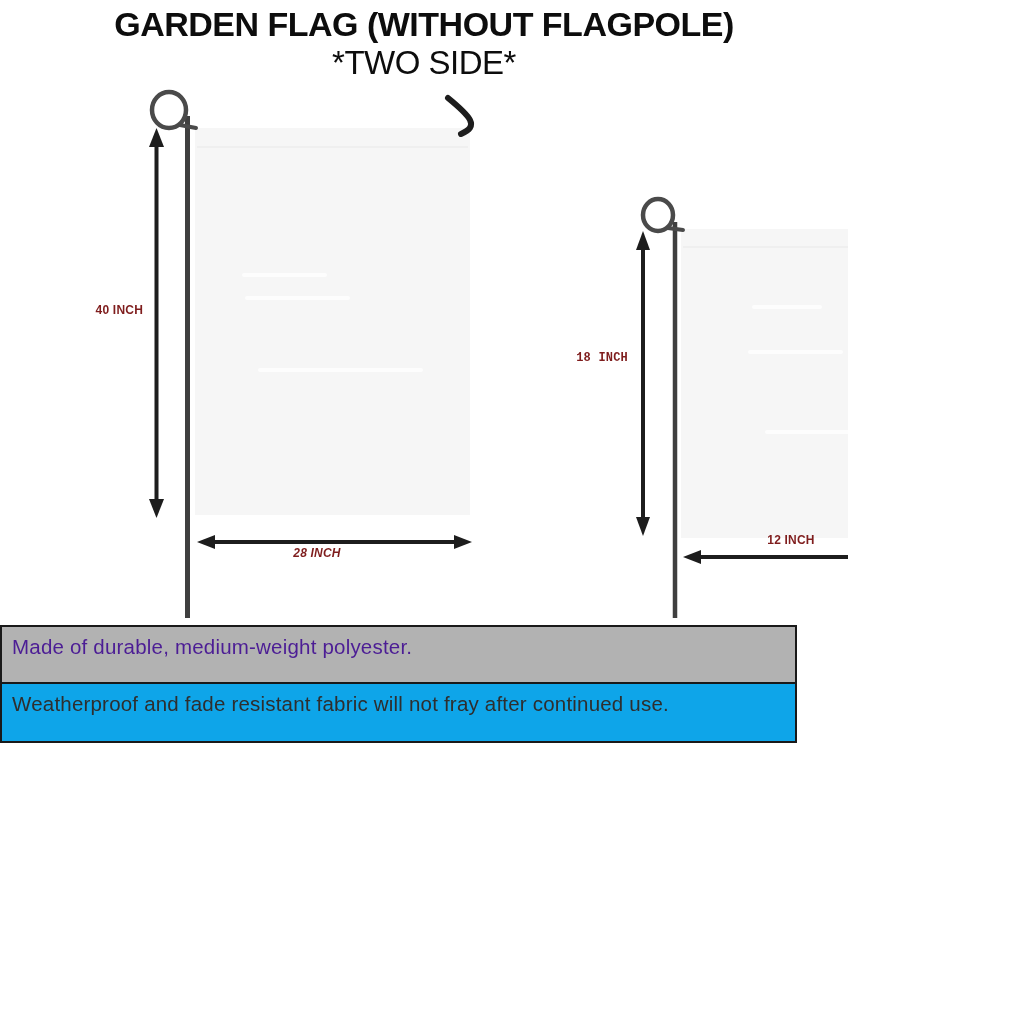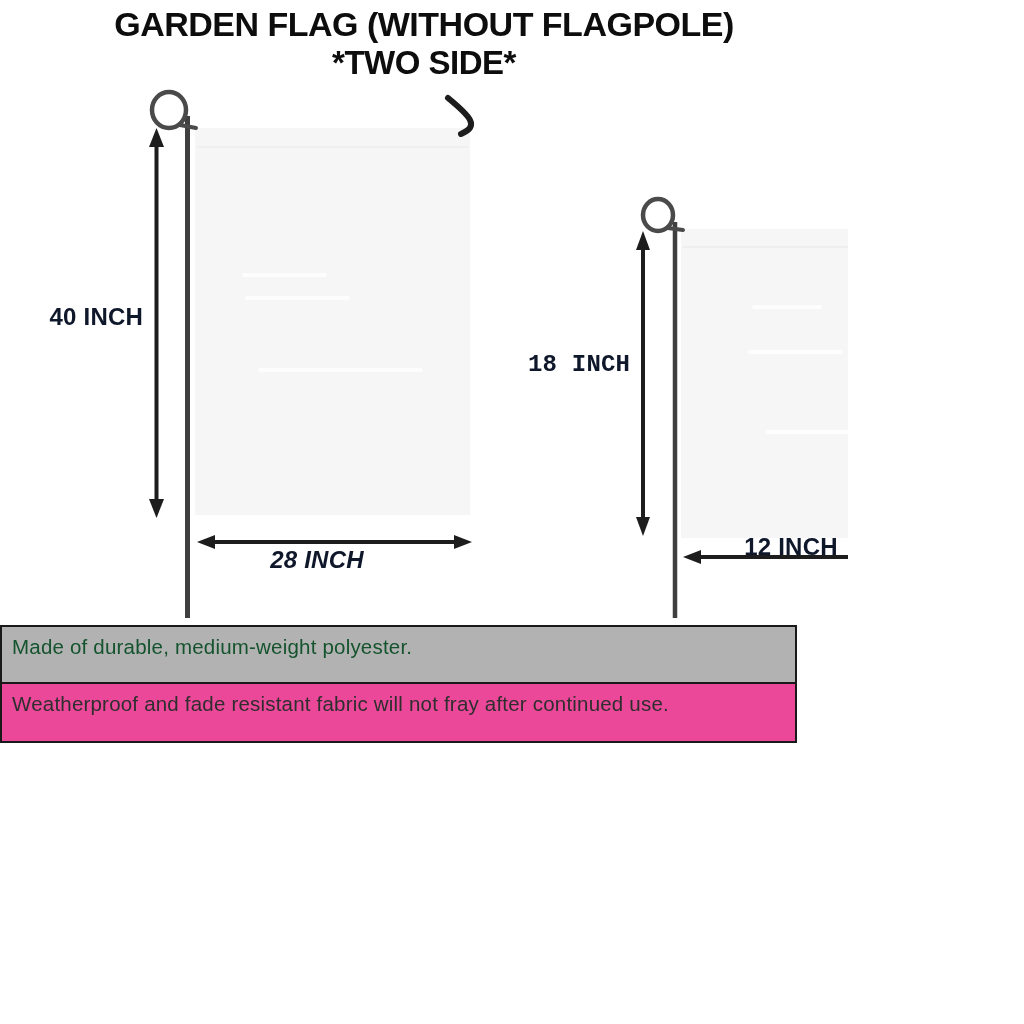--- a/index.html
+++ b/index.html
@@ -24,36 +24,36 @@
     color: #0d0d0d;
   }
   .title-line1 {
     font-size: 34px;
     font-weight: 800;
     letter-spacing: -0.5px;
     line-height: 40px;
   }
   .title-line2 {
     font-size: 33px;
-    font-weight: 700;
+    font-weight: 400;
     letter-spacing: -0.5px;
     line-height: 38px;
   }
   .diagram-svg {
     position: absolute;
     top: 0;
     left: 0;
     width: 1024px;
     height: 1024px;
   }
   .dim-label {
     position: absolute;
-    font-size: 24px;
+    font-size: 12px;
     font-weight: 700;
-    color: #0f172a;
+    color: #7f1d1d;
     letter-spacing: 0.2px;
     white-space: nowrap;
   }
   .dim-label.right-align { text-align: right; }
   .dim-label.center-align { text-align: center; }
   .features-panel {
     position: absolute;
     left: 0;
     top: 625px;
     width: 797px;
@@ -62,28 +62,28 @@
     background: #ffffff;
   }
   .feature-row {
     height: 57px;
     box-sizing: border-box;
     border-bottom: 2px solid #191919;
     padding: 8px 8px 0 10px;
     font-size: 20.5px;
     letter-spacing: 0.2px;
     color: #2e2e2e;
-    background: #ec4899;
+    background: #0ea5e9;
     overflow: hidden;
     white-space: nowrap;
   }
   .feature-row:last-child { border-bottom: none; }
   .feature-row.shaded {
     background: #b2b2b2;
-    color: #14532d;
+    color: #4c1d95;
   }
 </style>
 </head>
 <body>
 
 <div class="canvas">
 
   <div class="title-block">
     <div class="title-line1">GARDEN FLAG (WITHOUT FLAGPOLE)</div>
     <div class="title-line2">*TWO SIDE*</div>

